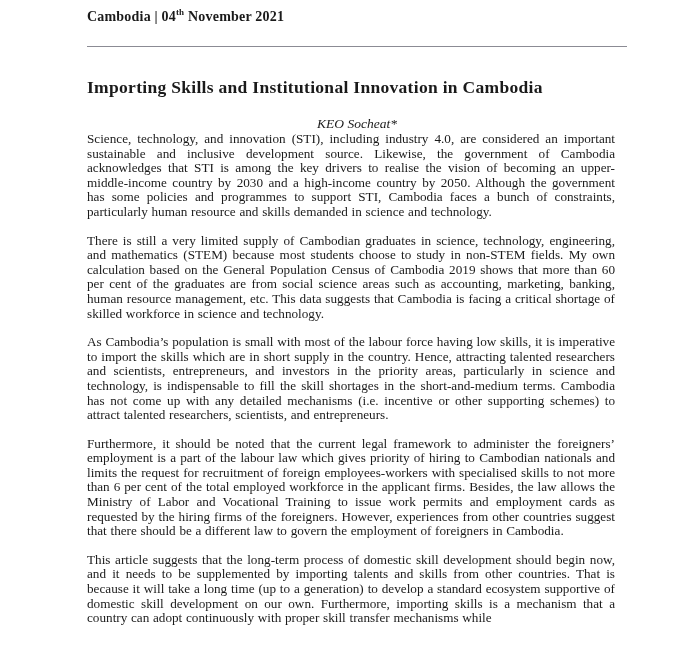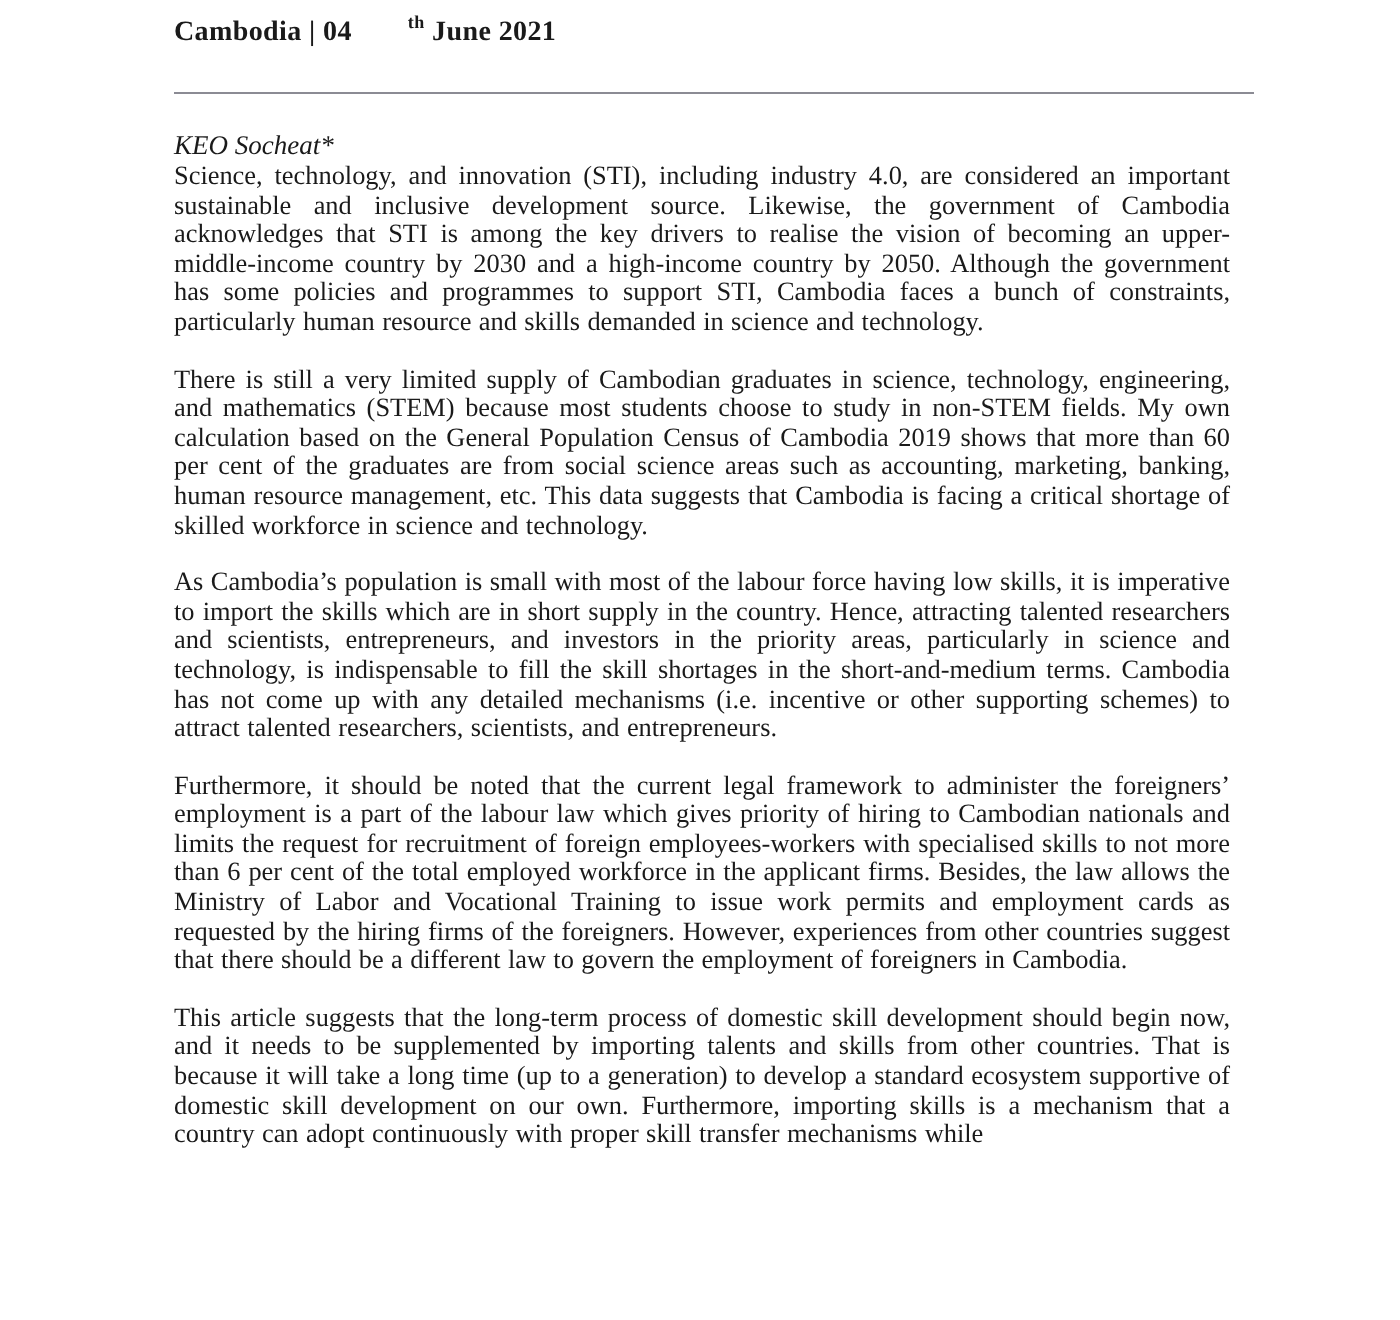--- a/index.html
+++ b/index.html
@@ -23,21 +23,20 @@
     font-weight: bold;
     font-size: 14px;
     line-height: 17px;
     letter-spacing: 0.2px;
     white-space: nowrap;
   }
   .dateline sup {
     font-size: 9px;
     line-height: 0;
     vertical-align: super;
-    margin-left: 28px;
   }
   .divider {
     border: none;
     height: 0;
     border-top: 1px solid #8b8b94;
     margin: 21px 0 0 0;
     width: 540px;
   }
   .title {
     margin: 29px 0 0 0;
@@ -45,41 +44,43 @@
     font-weight: bold;
     line-height: 22px;
     letter-spacing: 0.3px;
     width: 540px;
   }
   .author {
     margin: 17px 0 0 0;
     font-style: italic;
     font-size: 13.5px;
     line-height: 17px;
+    text-align: center;
   }
   .body-text {
     width: 528px;
   }
   .body-text p {
     margin: 0 0 14px 0;
     font-size: 13.2px;
     line-height: 14.6px;
     text-align: justify;
     word-spacing: 0.4px;
   }
 </style>
 </head>
 <body>
 
 <div class="page">
 
-  <div class="dateline"><span>Cambodia | 04</span><sup>th</sup><span> June 2021</span></div>
+  <div class="dateline"><span>Cambodia | 04</span><sup>th</sup><span> November 2021</span></div>
 
   <hr class="divider">
 
+  <h1 class="title">Importing Skills and Institutional Innovation in Cambodia</h1>
 
   <div class="author">KEO Socheat*</div>
 
   <div class="body-text">
     <p>Science, technology, and innovation (STI), including industry 4.0, are considered an important sustainable and inclusive development source. Likewise, the government of Cambodia acknowledges that STI is among the key drivers to realise the vision of becoming an upper-middle-income country by 2030 and a high-income country by 2050. Although the government has some policies and programmes to support STI, Cambodia faces a bunch of constraints, particularly human resource and skills demanded in science and technology.</p>
     <p>There is still a very limited supply of Cambodian graduates in science, technology, engineering, and mathematics (STEM) because most students choose to study in non-STEM fields. My own calculation based on the General Population Census of Cambodia 2019 shows that more than 60 per cent of the graduates are from social science areas such as accounting, marketing, banking, human resource management, etc. This data suggests that Cambodia is facing a critical shortage of skilled workforce in science and technology.</p>
     <p>As Cambodia’s population is small with most of the labour force having low skills, it is imperative to import the skills which are in short supply in the country. Hence, attracting talented researchers and scientists, entrepreneurs, and investors in the priority areas, particularly in science and technology, is indispensable to fill the skill shortages in the short-and-medium terms. Cambodia has not come up with any detailed mechanisms (i.e. incentive or other supporting schemes) to attract talented researchers, scientists, and entrepreneurs.</p>
     <p>Furthermore, it should be noted that the current legal framework to administer the foreigners’ employment is a part of the labour law which gives priority of hiring to Cambodian nationals and limits the request for recruitment of foreign employees-workers with specialised skills to not more than 6 per cent of the total employed workforce in the applicant firms. Besides, the law allows the Ministry of Labor and Vocational Training to issue work permits and employment cards as requested by the hiring firms of the foreigners. However, experiences from other countries suggest that there should be a different law to govern the employment of foreigners in Cambodia.</p>
     <p>This article suggests that the long-term process of domestic skill development should begin now, and it needs to be supplemented by importing talents and skills from other countries. That is because it will take a long time (up to a generation) to develop a standard ecosystem supportive of domestic skill development on our own. Furthermore, importing skills is a mechanism that a country can adopt continuously with proper skill transfer mechanisms while</p>
   </div>

